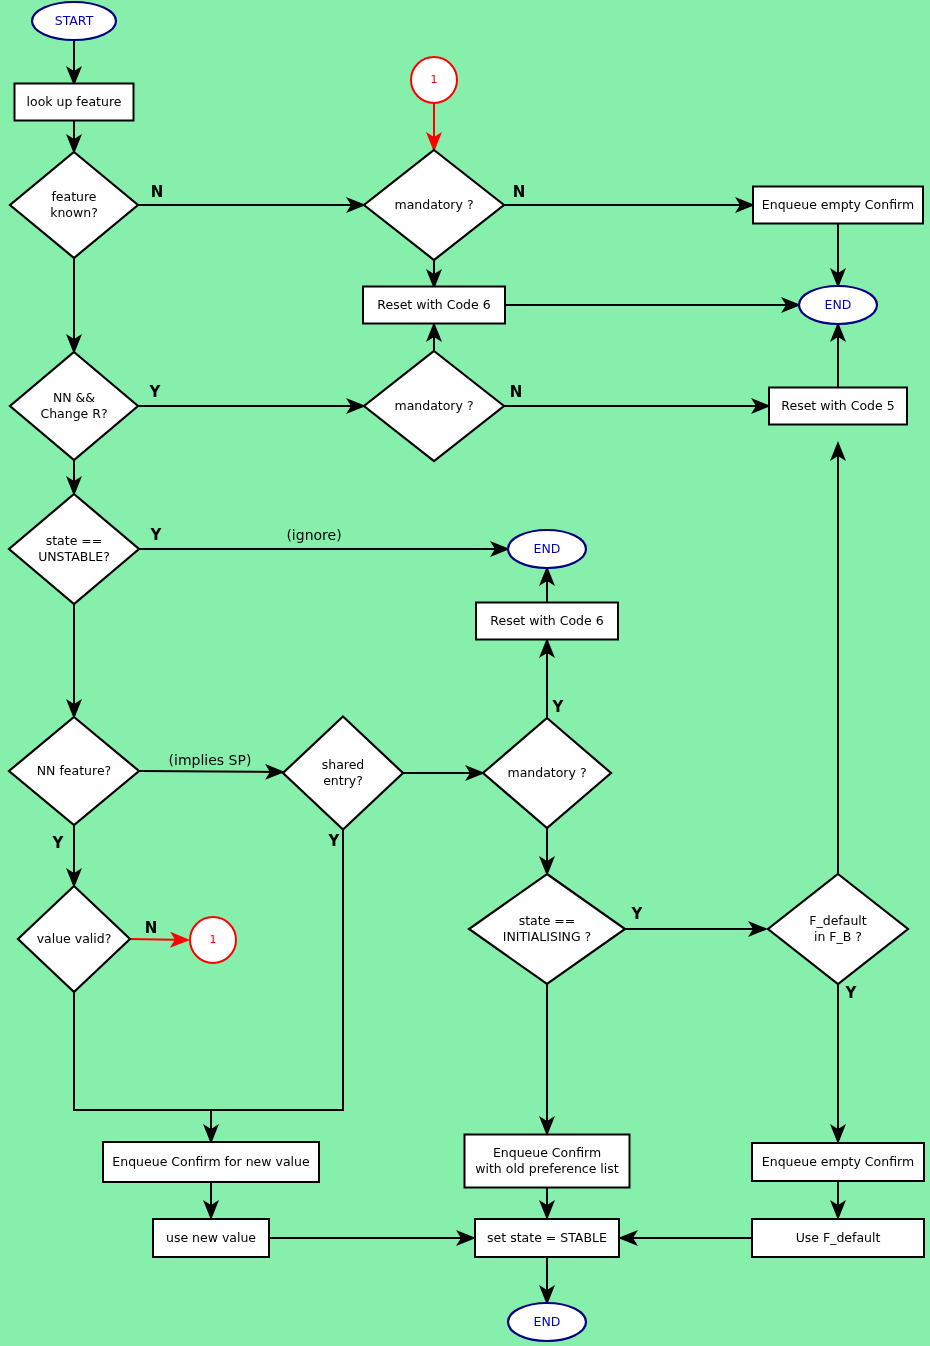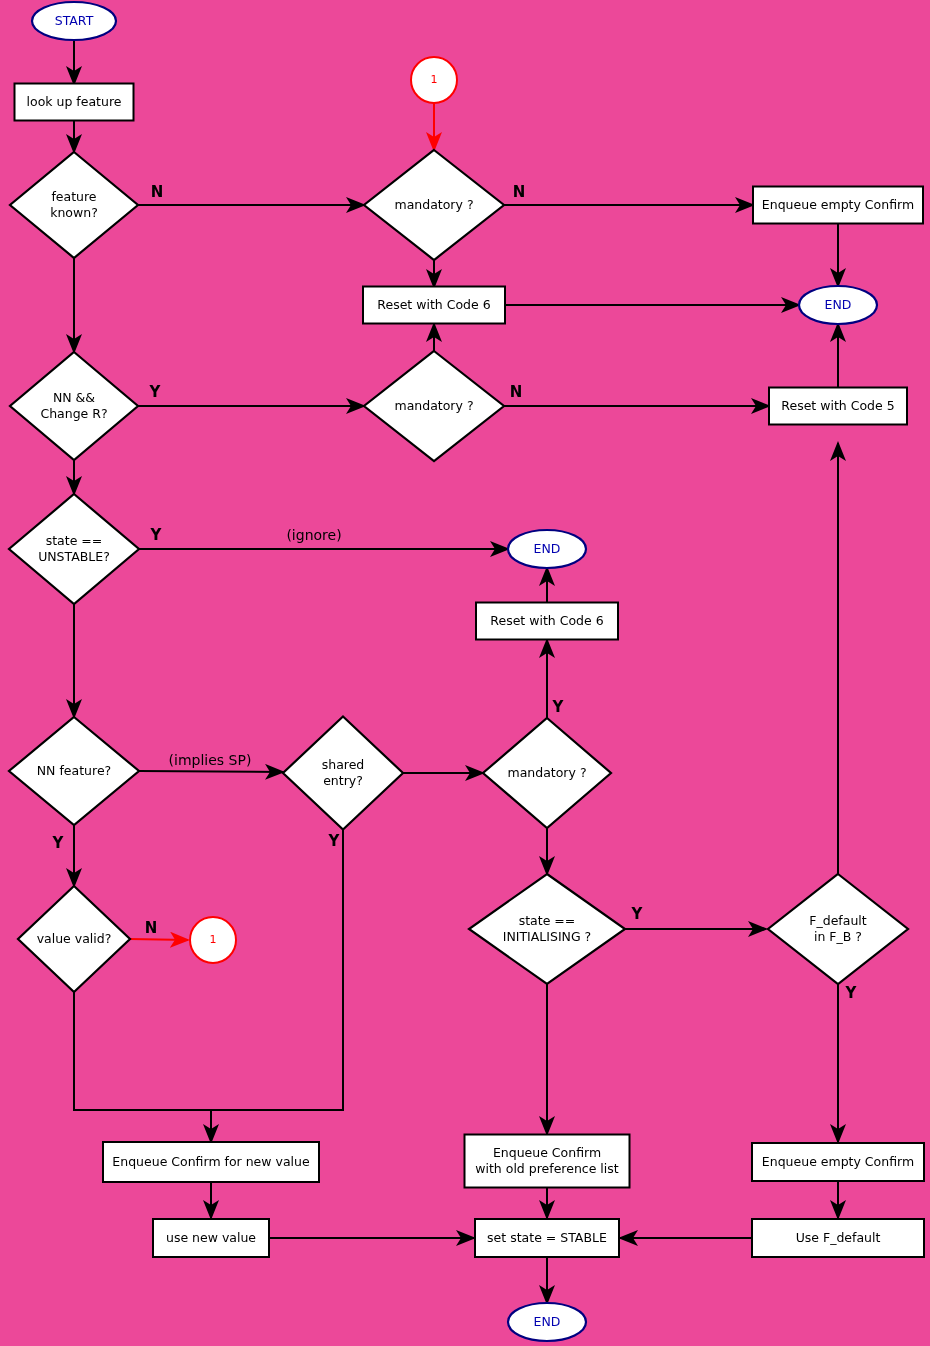--- a/index.html
+++ b/index.html
@@ -4,21 +4,21 @@
 <style>
   html, body {
     margin: 0;
     padding: 0;
     background: #ffffff;
   }
   #chart-root {
     position: relative;
     width: 930px;
     height: 1346px;
-    background: #ec4899;
+    background: #86efac;
     font-family: "DejaVu Sans", sans-serif;
     overflow: hidden;
   }
   svg#flow {
     display: block;
     width: 930px;
     height: 1346px;
   }
   .node-box {
     fill: #ffffff;

